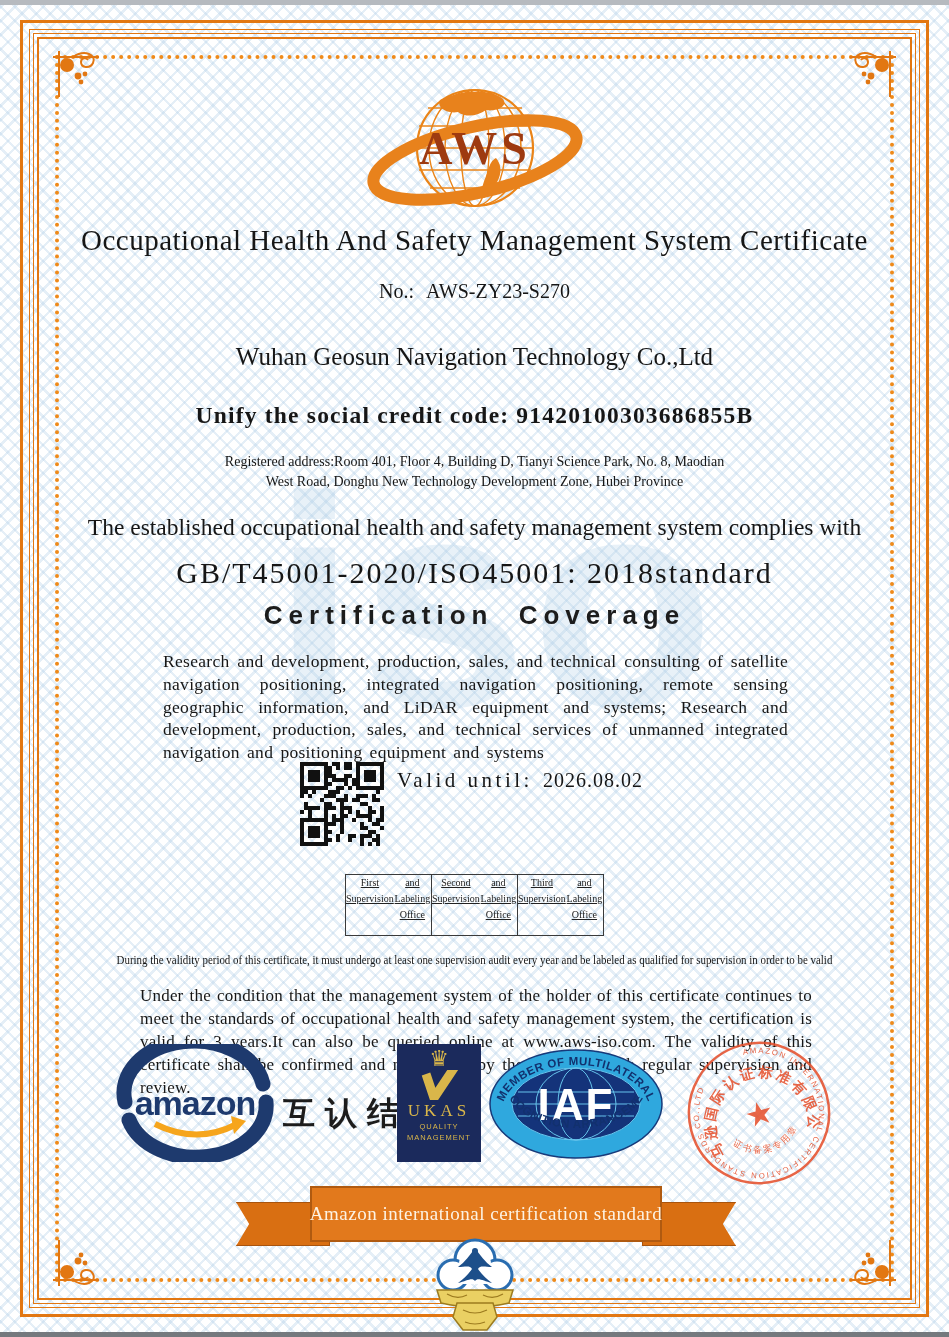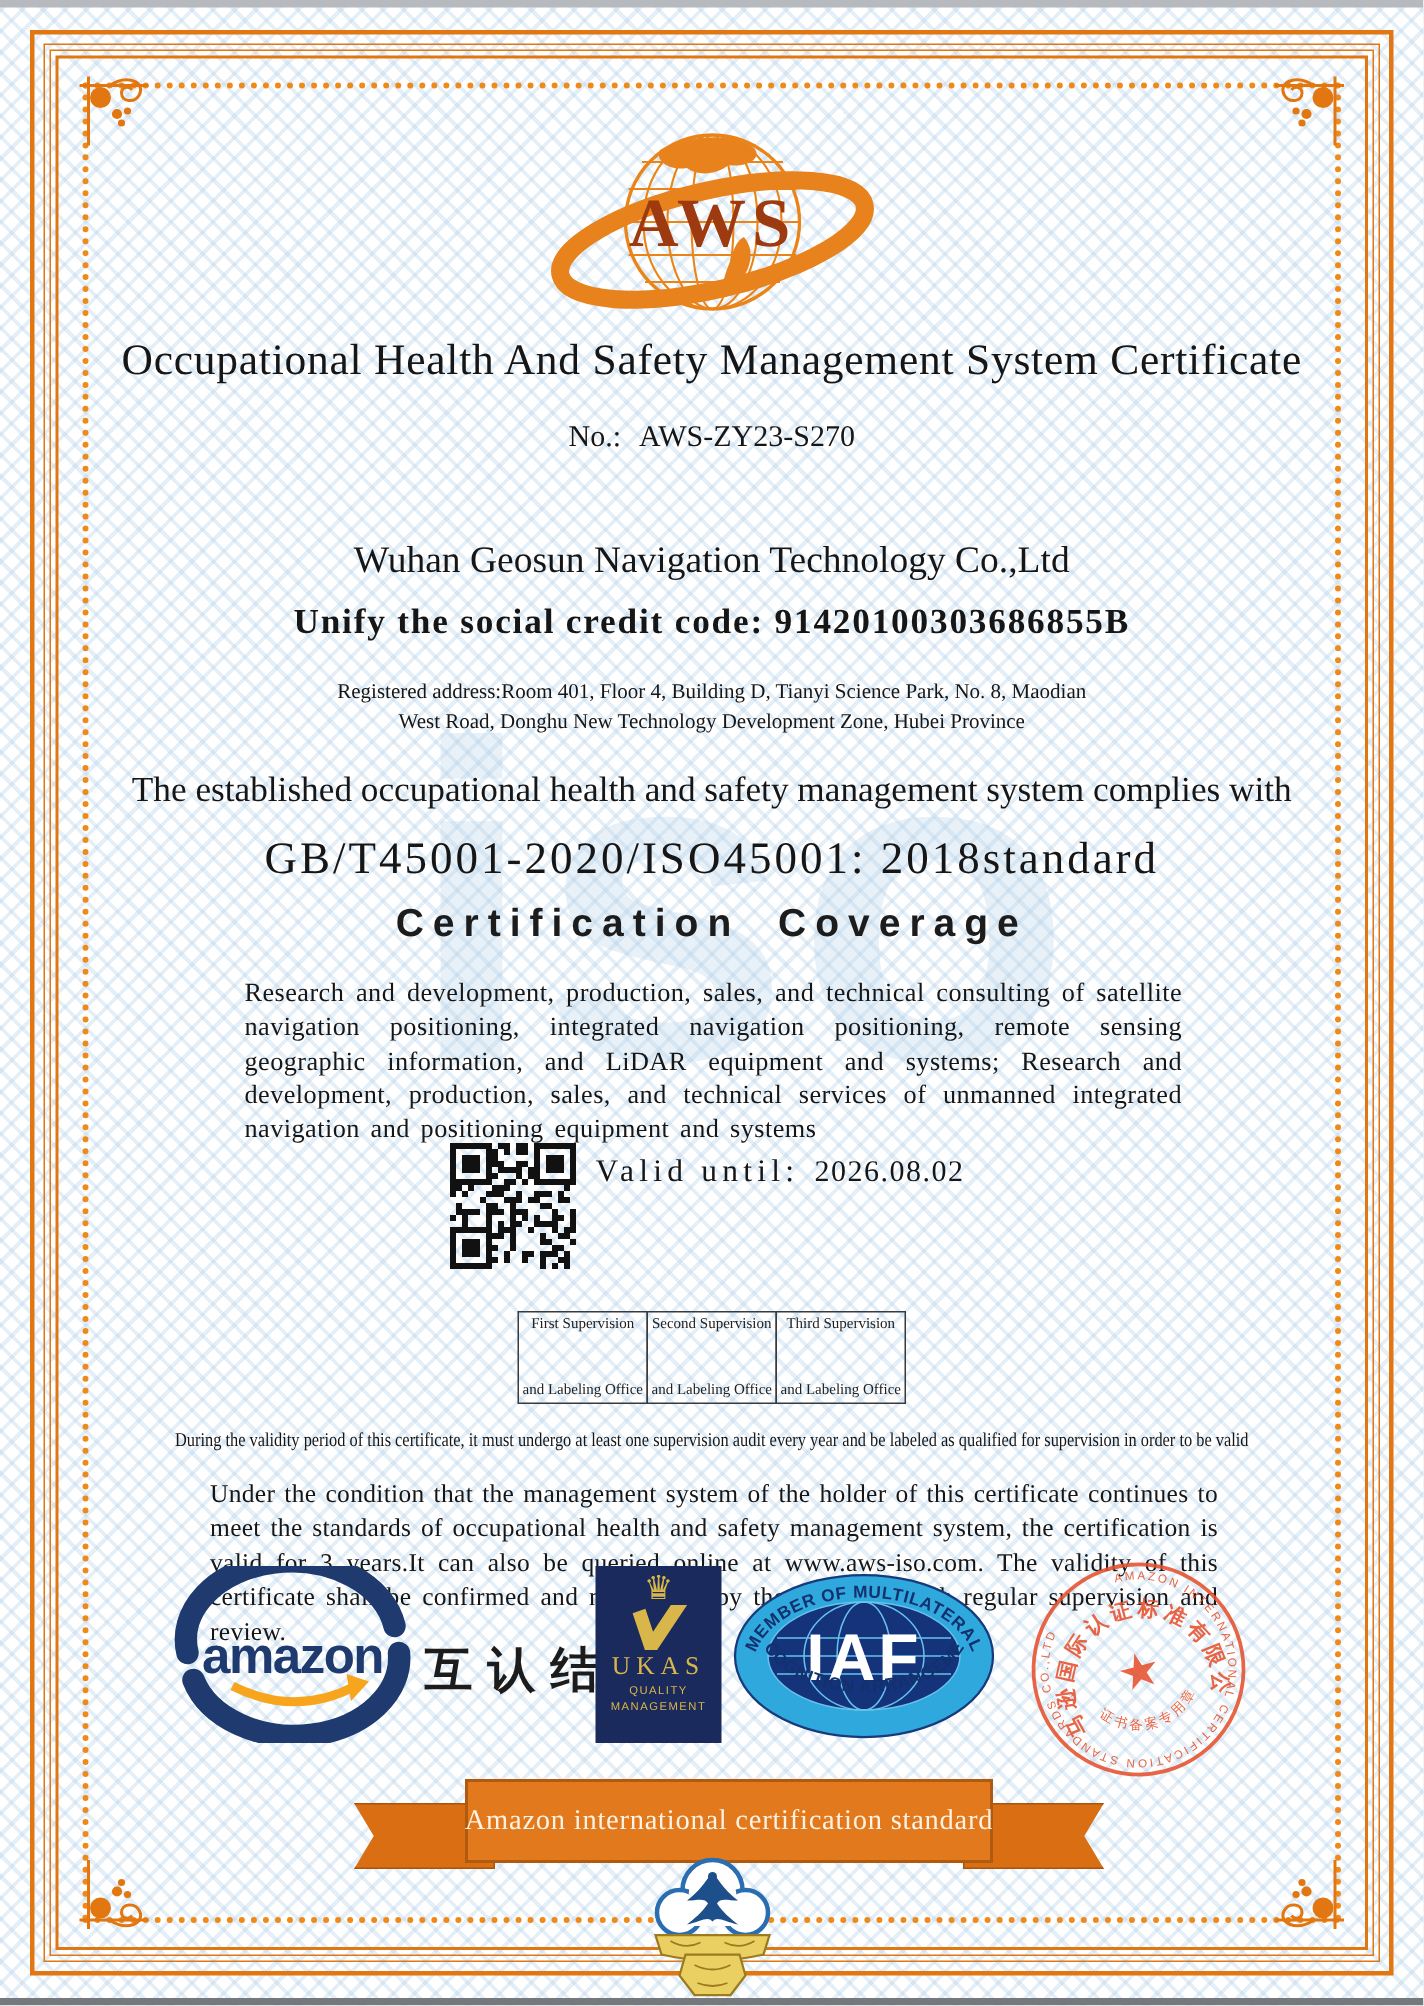--- a/index.html
+++ b/index.html
@@ -24,37 +24,37 @@
   .watermark{position:absolute;top:452px;left:50%;transform:translateX(-50%);z-index:0;
     font-family:"Liberation Sans",sans-serif;font-weight:700;font-size:300px;line-height:1;
     color:rgba(178,208,233,0.30);letter-spacing:4px;margin-left:21px;}
   .abs{position:absolute;left:0;right:0;text-align:center;z-index:2;}
   .aws-logo{position:absolute;left:50%;transform:translateX(-50%);top:78px;z-index:2;}
   .title{top:224px;font-size:29px;letter-spacing:0.5px;white-space:nowrap;}
   .no-line{top:280px;font-size:20px;}
   .no-line .no-value{margin-left:12px;}
   .certify{top:308px;font-family:"Liberation Sans",sans-serif;font-weight:700;font-size:28px;
     letter-spacing:2.5px;word-spacing:6px;color:#1c1c1c;}
-  .company{top:360px;font-size:25px;}
+  .company{top:343px;font-size:25px;}
   .credit{top:402px;font-size:23.5px;font-weight:600;letter-spacing:1.2px;}
   .addr{top:452px;font-size:14px;line-height:1.45;}
   .complies{top:514px;font-size:23.5px;white-space:nowrap;}
   .standard{top:556px;font-size:30px;letter-spacing:2px;white-space:nowrap;}
   .coverage-h{top:600px;font-family:"Liberation Sans",sans-serif;font-weight:700;font-size:26px;
     letter-spacing:6px;word-spacing:12px;color:#1c1c1c;}
   .coverage-p{position:absolute;top:650px;left:163px;width:625px;z-index:2;
     font-size:17.5px;line-height:1.3;letter-spacing:0.3px;word-spacing:2.5px;text-align:justify;}
   .qr{position:absolute;left:300px;top:762px;width:84px;height:84px;z-index:2;}
   .dates{position:absolute;left:397px;top:768px;z-index:2;white-space:nowrap;}
   .dates .row{margin-bottom:7px;}
   .dates .lbl{font-size:21px;letter-spacing:3.5px;}
   .dates .val{font-size:20px;letter-spacing:1px;margin-left:10px;}
   .sup-row{position:absolute;top:874px;left:0;right:0;display:flex;justify-content:center;z-index:2;}
-  .supbox{width:85px;height:60px;border:1px solid #3a3a3a;display:flex;flex-direction:column;
-    justify-content:space-between;text-align:center;font-size:10px;line-height:1.6;color:#222;}
+  .supbox{width:85px;height:60px;border:1px solid #3a3a3a;display:flex;flex-direction:row;
+    justify-content:flex-start;text-align:center;font-size:10px;line-height:1.6;color:#222;text-decoration:underline;}
   .supbox + .supbox{margin-left:-1px;}
   .during{top:952px;font-size:13px;white-space:nowrap;transform:scaleX(0.84);transform-origin:center;}
   .under-p{position:absolute;top:984px;left:140px;width:672px;z-index:2;
     font-size:17px;line-height:1.36;letter-spacing:0.2px;word-spacing:1.5px;text-align:justify;}
   .amazon-logo{position:absolute;left:113px;top:1044px;z-index:2;}
   .mutual{position:absolute;left:283px;top:1092px;z-index:2;font-size:32px;font-weight:600;
     letter-spacing:10px;color:#1c1c1c;white-space:nowrap;}
   .ukas{position:absolute;left:397px;top:1044px;width:84px;height:118px;background:#1b2a5c;z-index:2;
     display:flex;flex-direction:column;align-items:center;color:#d9b64a;}
   .ukas .crown{font-size:22px;line-height:1;margin-top:4px;color:#d9b64a;}

